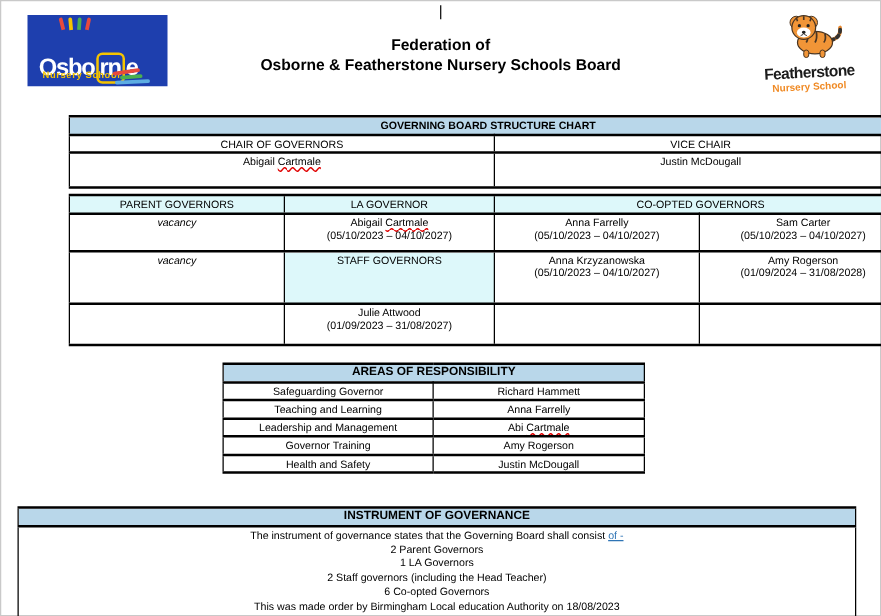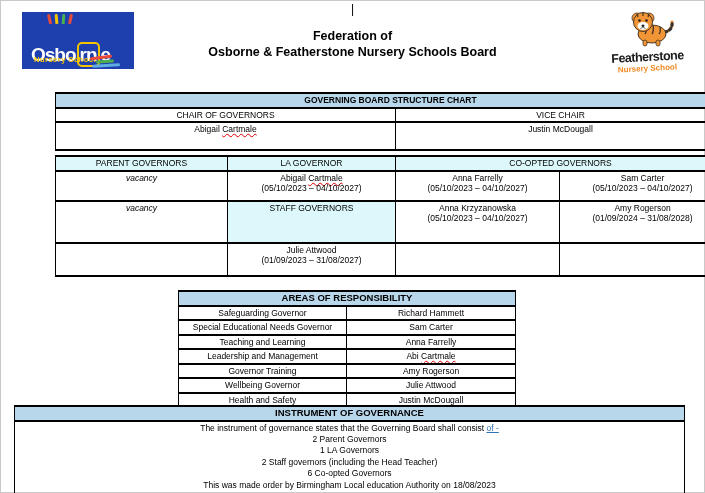--- a/index.html
+++ b/index.html
@@ -205,38 +205,30 @@
       </colgroup>
     <tbody>
         <tr class="hdr-blue">
           <td colspan="2">AREAS OF RESPONSIBILITY</td>
         </tr>
     <tr>
       <td>Safeguarding Governor</td>
       <td>Richard Hammett</td>
     </tr>
     <tr>
-      <td>Special Educational Needs Governor</td>
-      <td>Sam Carter</td>
-    </tr>
-    <tr>
       <td>Teaching and Learning</td>
       <td>Anna Farrelly</td>
     </tr>
     <tr>
       <td>Leadership and Management</td>
       <td><span>Abi </span><span class="misspell">Cartmale</span></td>
     </tr>
     <tr>
       <td>Governor Training</td>
       <td>Amy Rogerson</td>
-    </tr>
-    <tr>
-      <td>Wellbeing Governor</td>
-      <td>Julie Attwood</td>
     </tr>
     <tr>
       <td>Health and Safety</td>
       <td>Justin McDougall</td>
     </tr>
   </tbody>
     </table>
 </div>
 
 <div class="instr-wrap">

